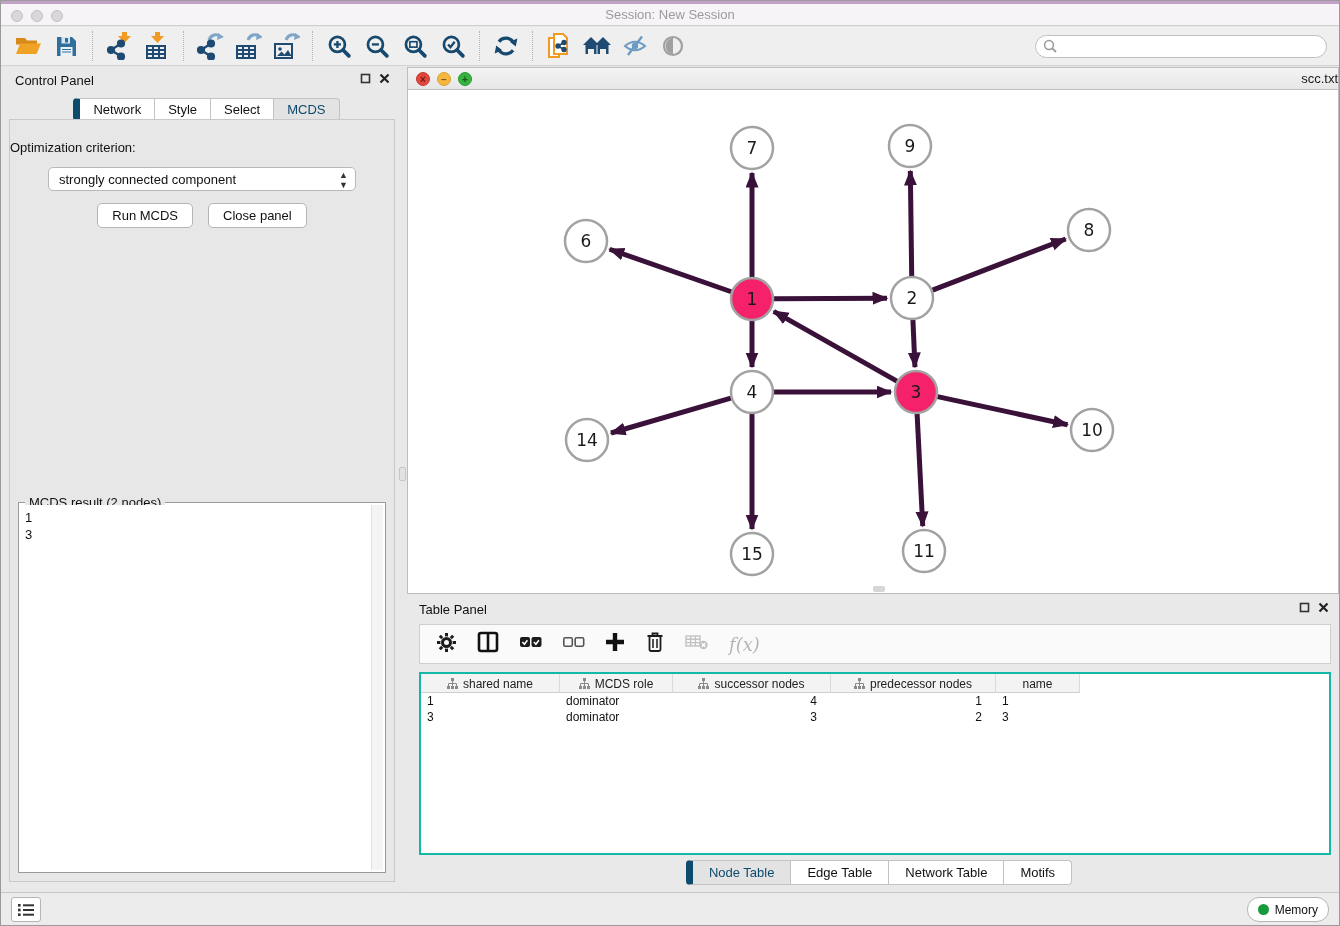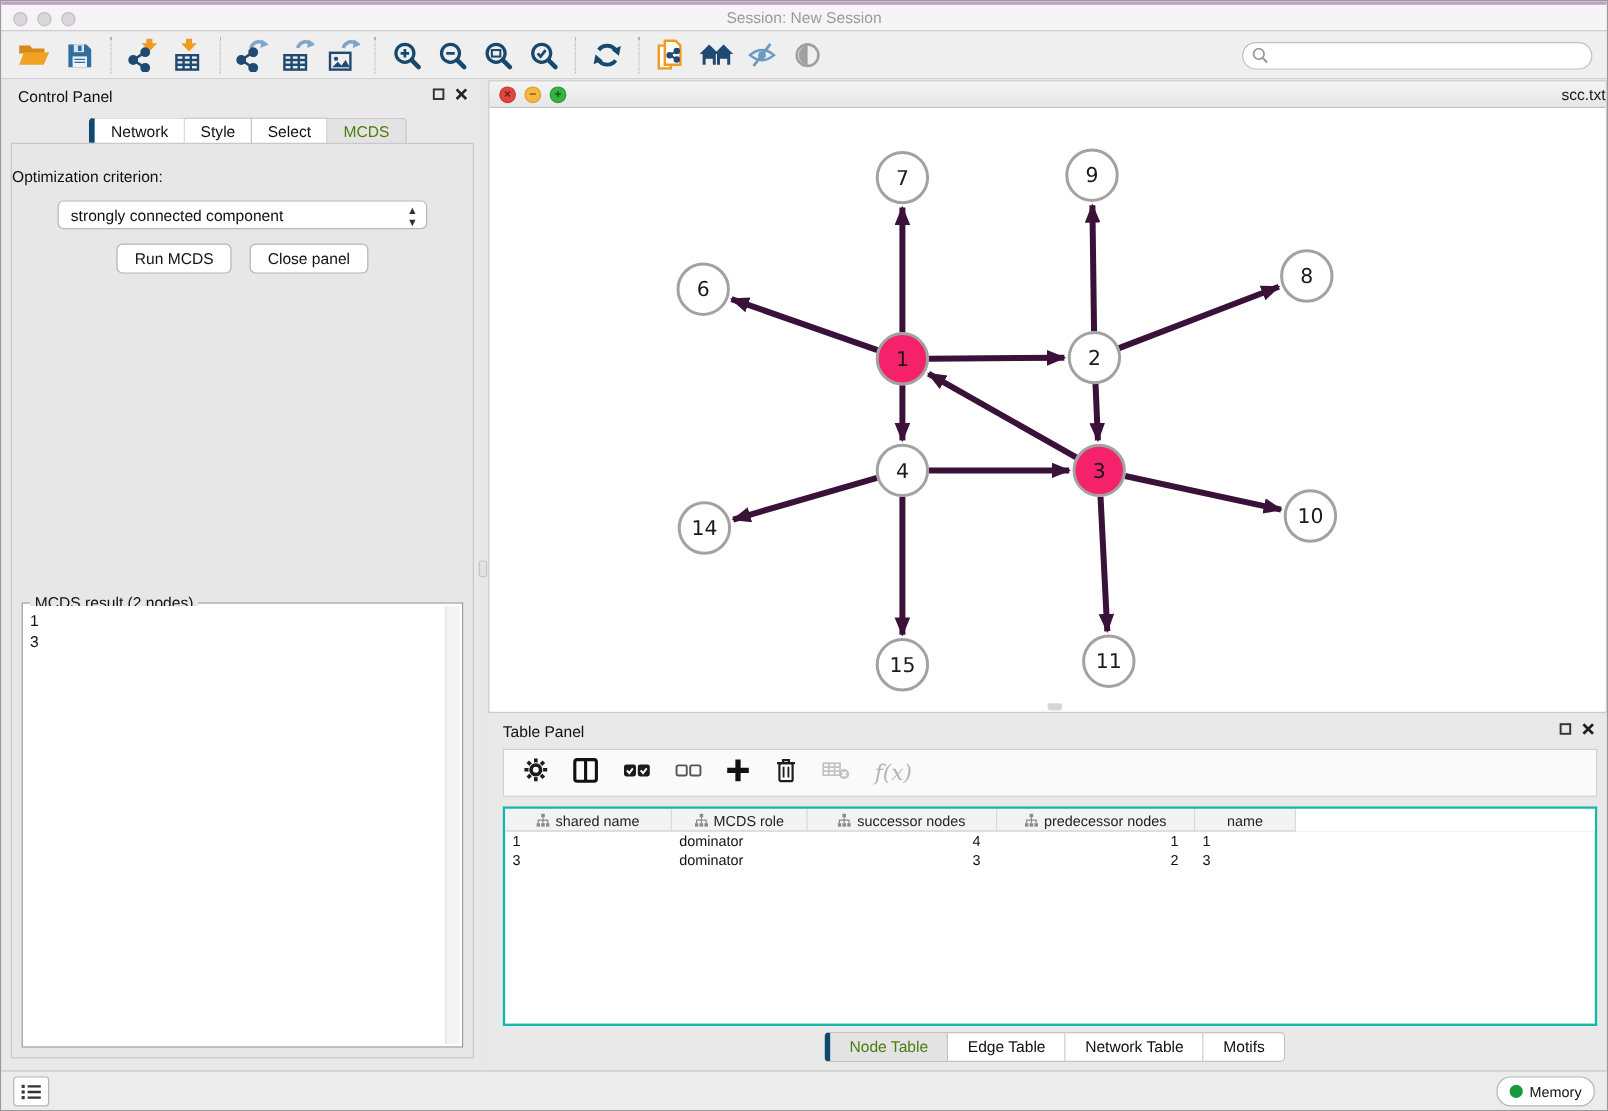--- a/index.html
+++ b/index.html
@@ -28,23 +28,23 @@
 
   
   .control-panel { position:absolute; top:66px; left:0; width:399px; height:827px; background:#E9E9E9; }
   .panel-head { position:relative; height:27px; }
   .panel-head .ptitle { position:absolute; left:14px; top:6px; font-size:13px; color:#111; }
   .winbtns { position:absolute; right:10px; top:6px; display:flex; gap:8px; align-items:center; }
   .cp-tabs { position:absolute; top:31px; left:0; right:0; display:flex; justify-content:center; }
   .seg { display:flex; }
   .seg .tab { background:#fff; border:1px solid #C2C2C2; border-left:none; padding:3px 13px;
               font-size:13px; color:#111; }
-  .seg .tab:first-child { border-left:5px solid #0c4a6e; border-radius:4px 0 0 4px;margin-left:12px; }
+  .seg .tab:first-child { border-left:7px solid #0c4a6e; border-radius:4px 0 0 4px;margin-left:12px; }
   .seg .tab:last-child { border-radius:0 4px 4px 0; }
-  .seg .tab.disabled-active { background:#E3E3E3; color:#4d7c0f;text-align:center; }
+  .seg .tab.disabled-active { background:#E3E3E3; color:#0c4a6e;text-align:center; }
   .cp-inner { position:absolute; left:8px; right:5px; top:52px; bottom:12px;
               background:#E7E7E7; border:1px solid #C9C9C9; }
   .opt-label { margin-top:20px; font-size:13px; color:#111; }
   .combo { position:relative; margin:12px auto 0 auto; width:308px; height:24px; background:#fff;
            border:1px solid #B9B9B9; border-radius:5px; font-size:13px; color:#111;
            display:flex; align-items:center; padding-left:10px; }
   .combo .updown { position:absolute; right:7px; top:2px; font-size:9px; color:#333; line-height:10px; text-align:center; }
   .btnrow { display:flex; justify-content:center; gap:15px; margin-top:12px; }
   .pushbtn { background:#fff; border:1px solid #B5B5B5; border-radius:5px; padding:4px 14px;
              font-size:13px; color:#111; }

